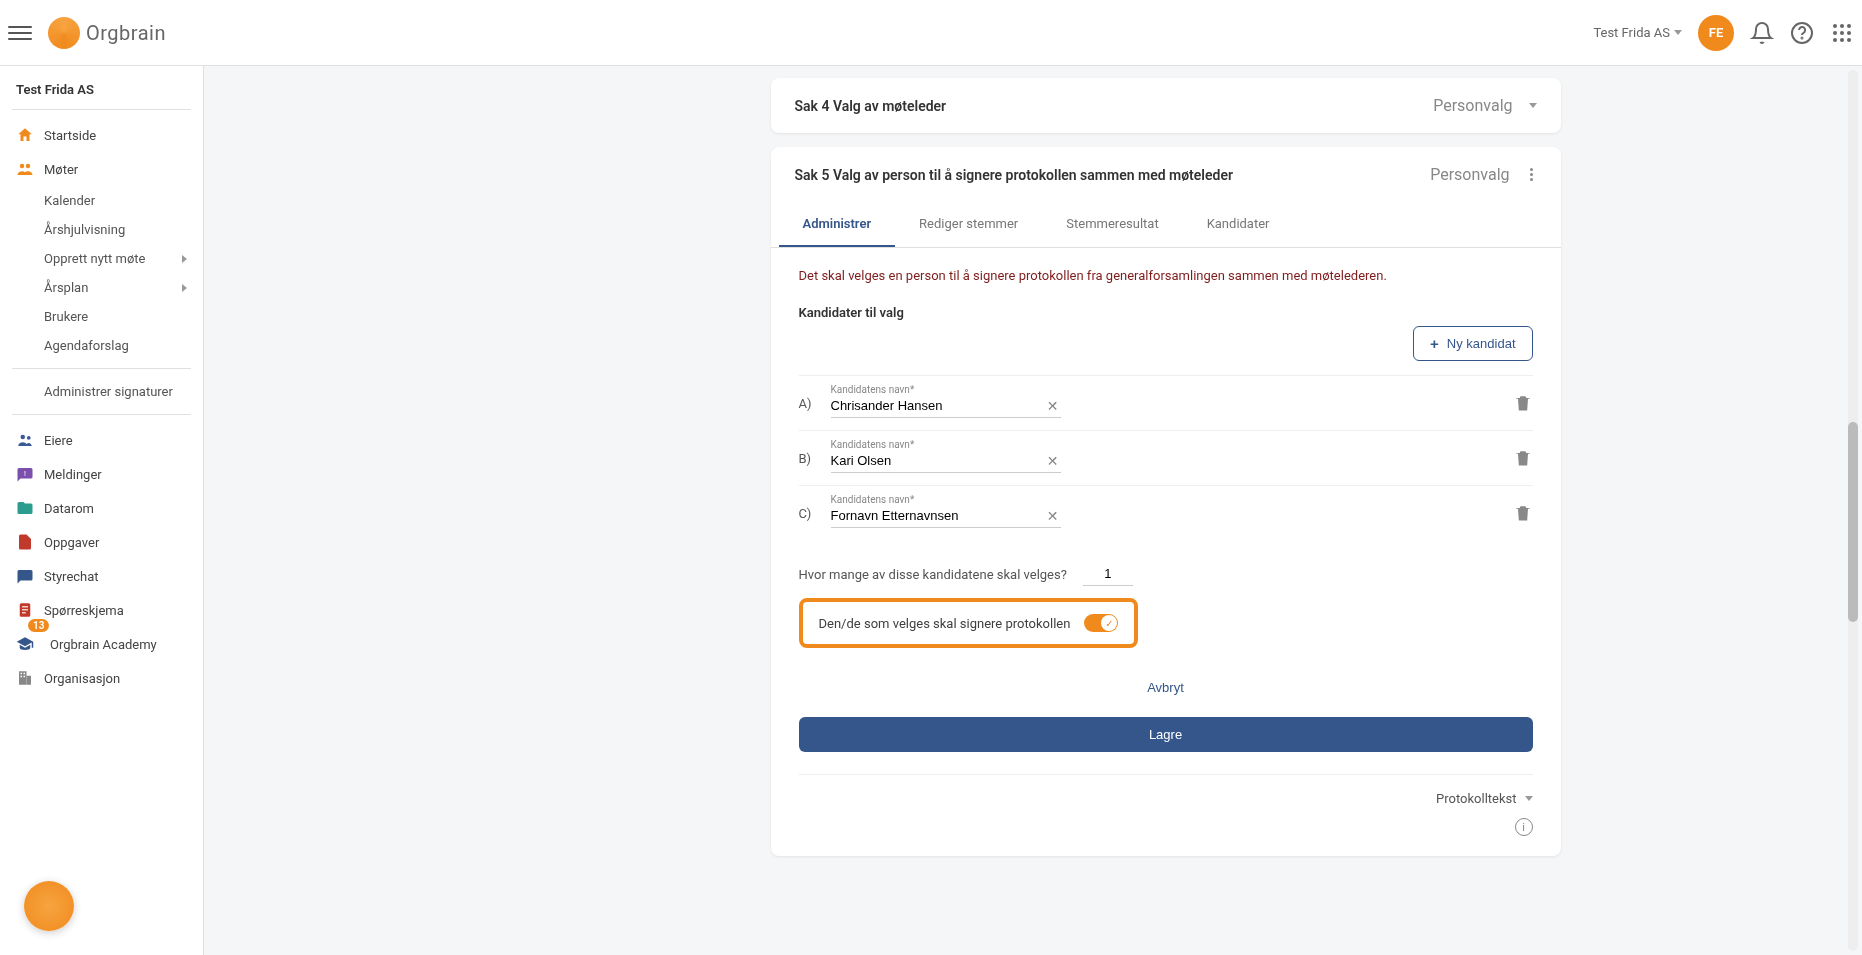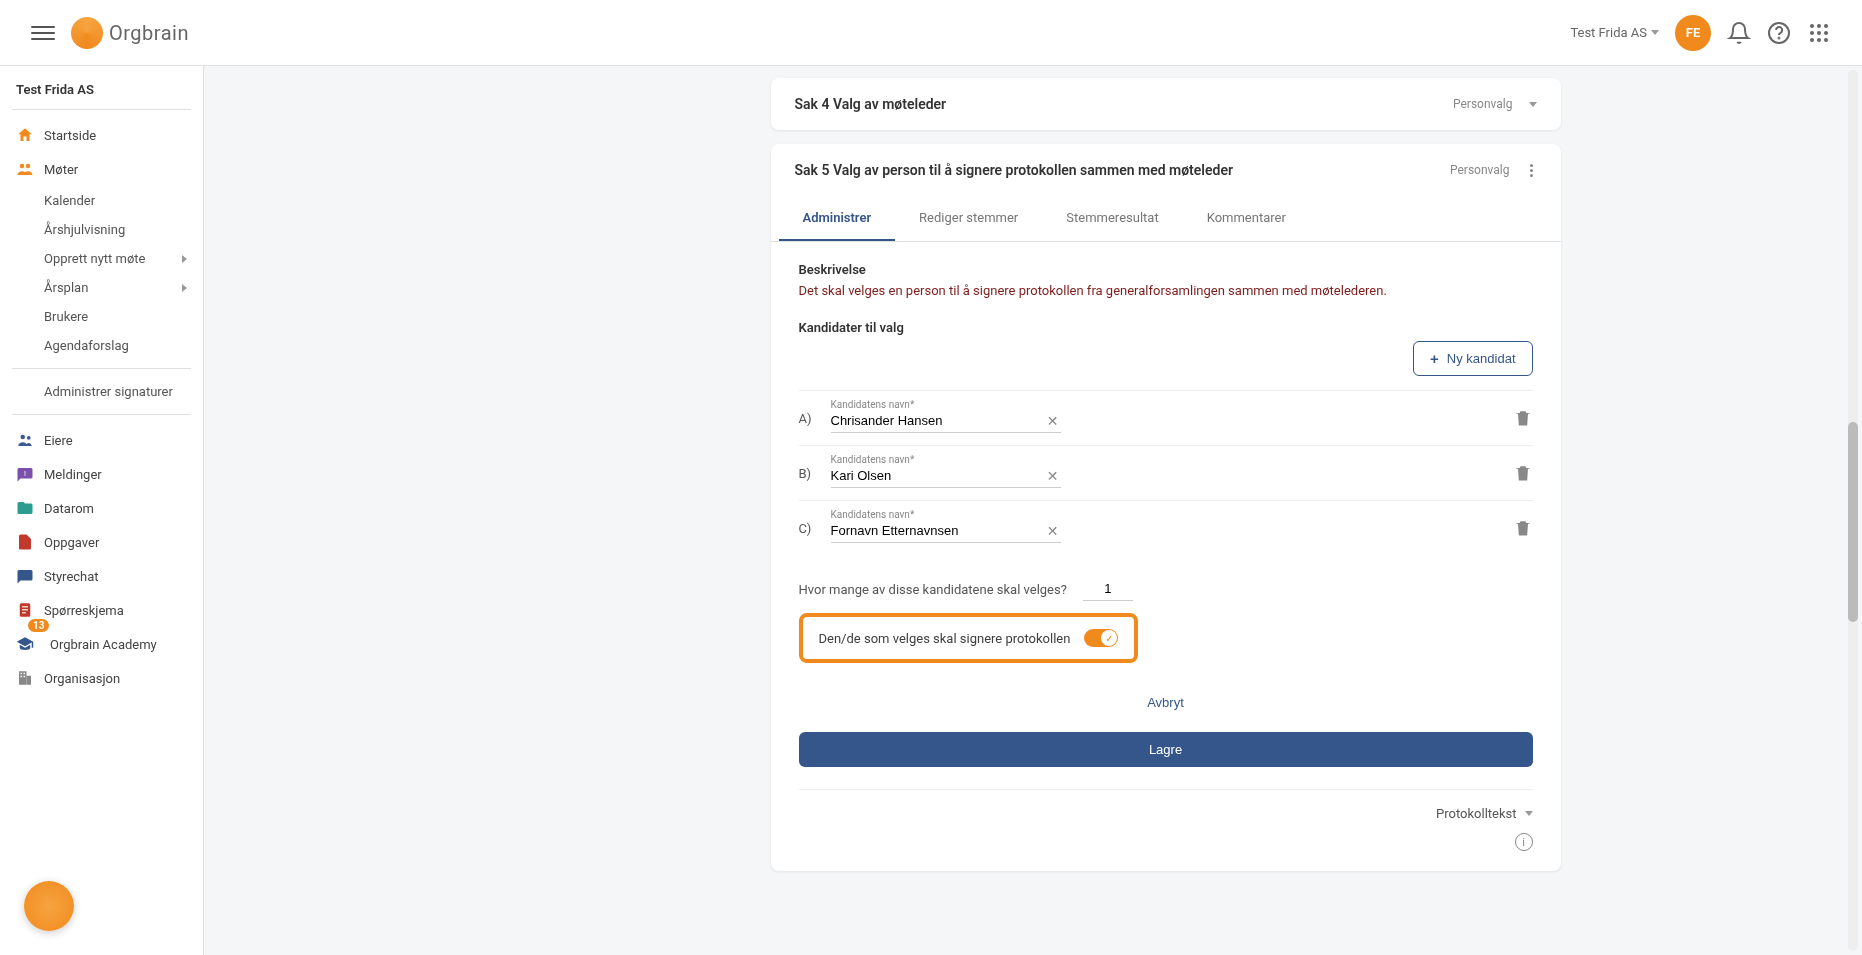--- a/index.html
+++ b/index.html
@@ -1,19 +1,19 @@
 <!DOCTYPE html>
 <html><head>
   <meta charset="utf-8">
   <style>
     * { box-sizing: border-box; margin: 0; padding: 0; }
     body { font-family: -apple-system, BlinkMacSystemFont, 'Segoe UI', Roboto, sans-serif; background: #fff; color: #333; overflow: hidden; }
     
     
-    .topbar { height: 66px; background: #fff; border-bottom: 1px solid #e0e0e0; display: flex; align-items: center; padding: 0 31px; position: relative; }
+    .topbar { height: 66px; background: #fff; border-bottom: 1px solid #e0e0e0; display: flex; align-items: center; padding: 0 8px; position: relative; }
     .hamburger { width: 24px; height: 24px; cursor: pointer; display: flex; flex-direction: column; justify-content: center; gap: 4px; margin-right: 16px; }
     .hamburger span { height: 2px; background: #555; border-radius: 1px; }
     .logo { display: flex; align-items: center; gap: 6px; }
     .logo-swirl { width: 32px; height: 32px; border-radius: 50%; background: conic-gradient(#f7a440, #f08a1d, #f7a440); }
     .logo-text { font-size: 20px; color: #666; font-weight: 400; letter-spacing: 0.5px; }
     .topbar-right { margin-left: auto; display: flex; align-items: center; gap: 16px; }
     .org-label { font-size: 13px; color: #666; display: flex; align-items: center; gap: 4px; cursor: pointer; }
     .chevron-down { width: 0; height: 0; border-left: 4px solid transparent; border-right: 4px solid transparent; border-top: 5px solid #999; }
     .avatar { width: 36px; height: 36px; border-radius: 50%; background: #f08a1d; color: #fff; display: flex; align-items: center; justify-content: center; font-size: 13px; font-weight: 600; }
     .icon-btn { width: 24px; height: 24px; cursor: pointer; display: flex; align-items: center; justify-content: center; color: #666; }
@@ -40,21 +40,21 @@
     
     
     .main { flex: 1; background: #f5f6f7; overflow-y: auto; display: flex; justify-content: center; padding: 0; position: relative; }
     .content-col { width: 790px; margin-top: 12px; }
     
     
     .card { background: #fff; border-radius: 8px; box-shadow: 0 1px 3px rgba(0,0,0,0.08); margin-bottom: 14px; }
     .card-header { display: flex; align-items: center; justify-content: space-between; padding: 18px 24px; cursor: pointer; }
     .card-title { font-size: 14px; font-weight: 600; color: #333; }
     .card-header-right { display: flex; align-items: center; gap: 16px; }
-    .tag { font-size: 12px; color: #888; }
+    .tag { font-size: 16px; color: #888; }
     .more-dots { display: flex; flex-direction: column; gap: 2px; cursor: pointer; padding: 0 4px; }
     .more-dots span { width: 3px; height: 3px; background: #888; border-radius: 50%; }
     
     
     .tabs { display: flex; border-bottom: 1px solid #e0e0e0; padding: 0 8px; }
     .tab { padding: 14px 24px; font-size: 13px; color: #777; cursor: pointer; border-bottom: 2px solid transparent; }
     .tab.active { color: #34568b; font-weight: 600; border-bottom-color: #34568b; }
     
     
     .card-body { padding: 20px 28px; }
@@ -313,25 +313,24 @@
                 <span></span>
                 <span></span>
               </div>
           </div>
         </div>
 
         <div class="tabs">
           <div class="tab active">Administrer</div>
           <div class="tab">Rediger stemmer</div>
           <div class="tab">Stemmeresultat</div>
-          <div class="tab">Kommentarer</div>
+          <div class="tab">Kandidater</div>
         </div>
 
         <div class="card-body">
-          <div class="section-label">Beskrivelse</div>
           <div class="desc-text">Det skal velges en person til å signere protokollen fra generalforsamlingen sammen med møtelederen.</div>
 
           <div class="section-label">Kandidater til valg</div>
 
           <div class="new-cand-row">
             <button class="new-cand-btn">
               <span class="plus-ic">+</span>
               <span>Ny kandidat</span>
             </button>
           </div>

